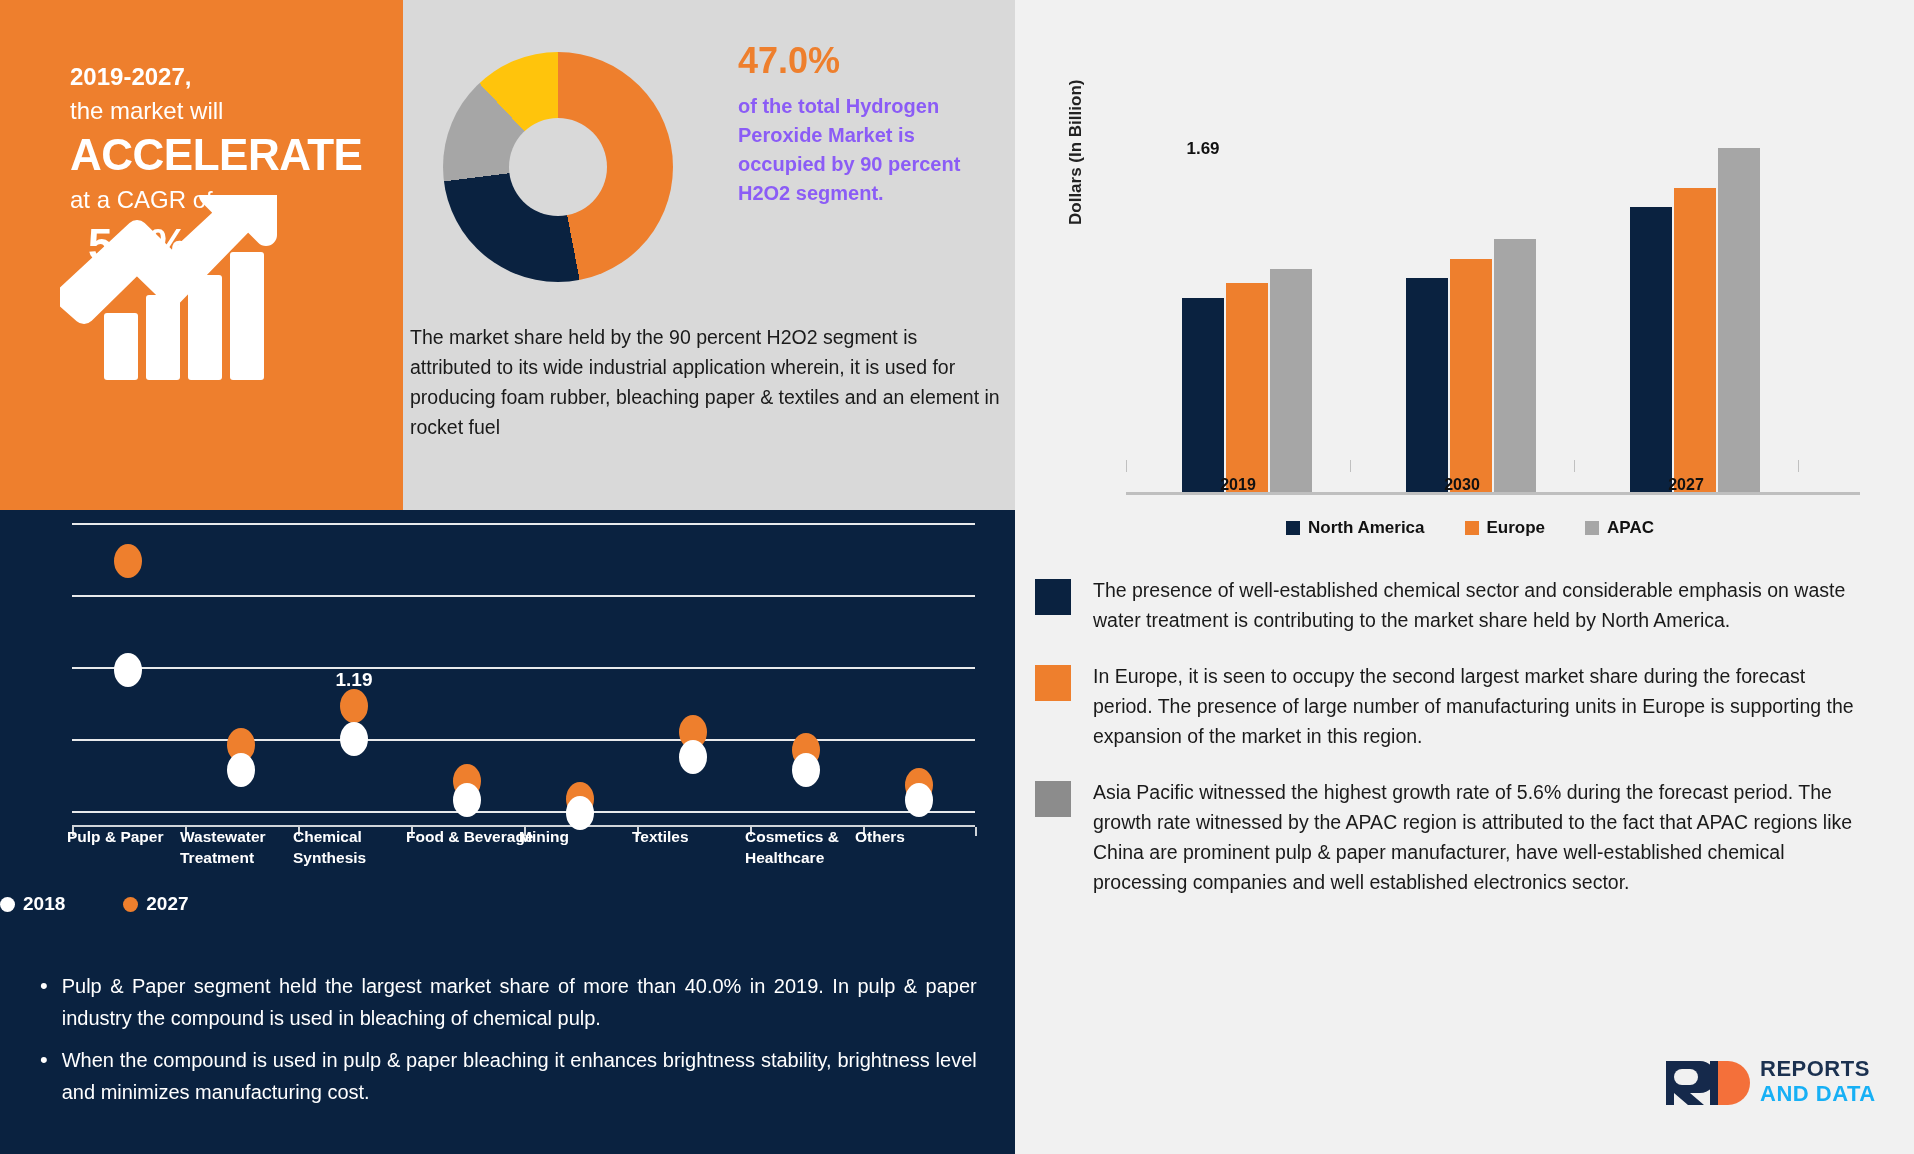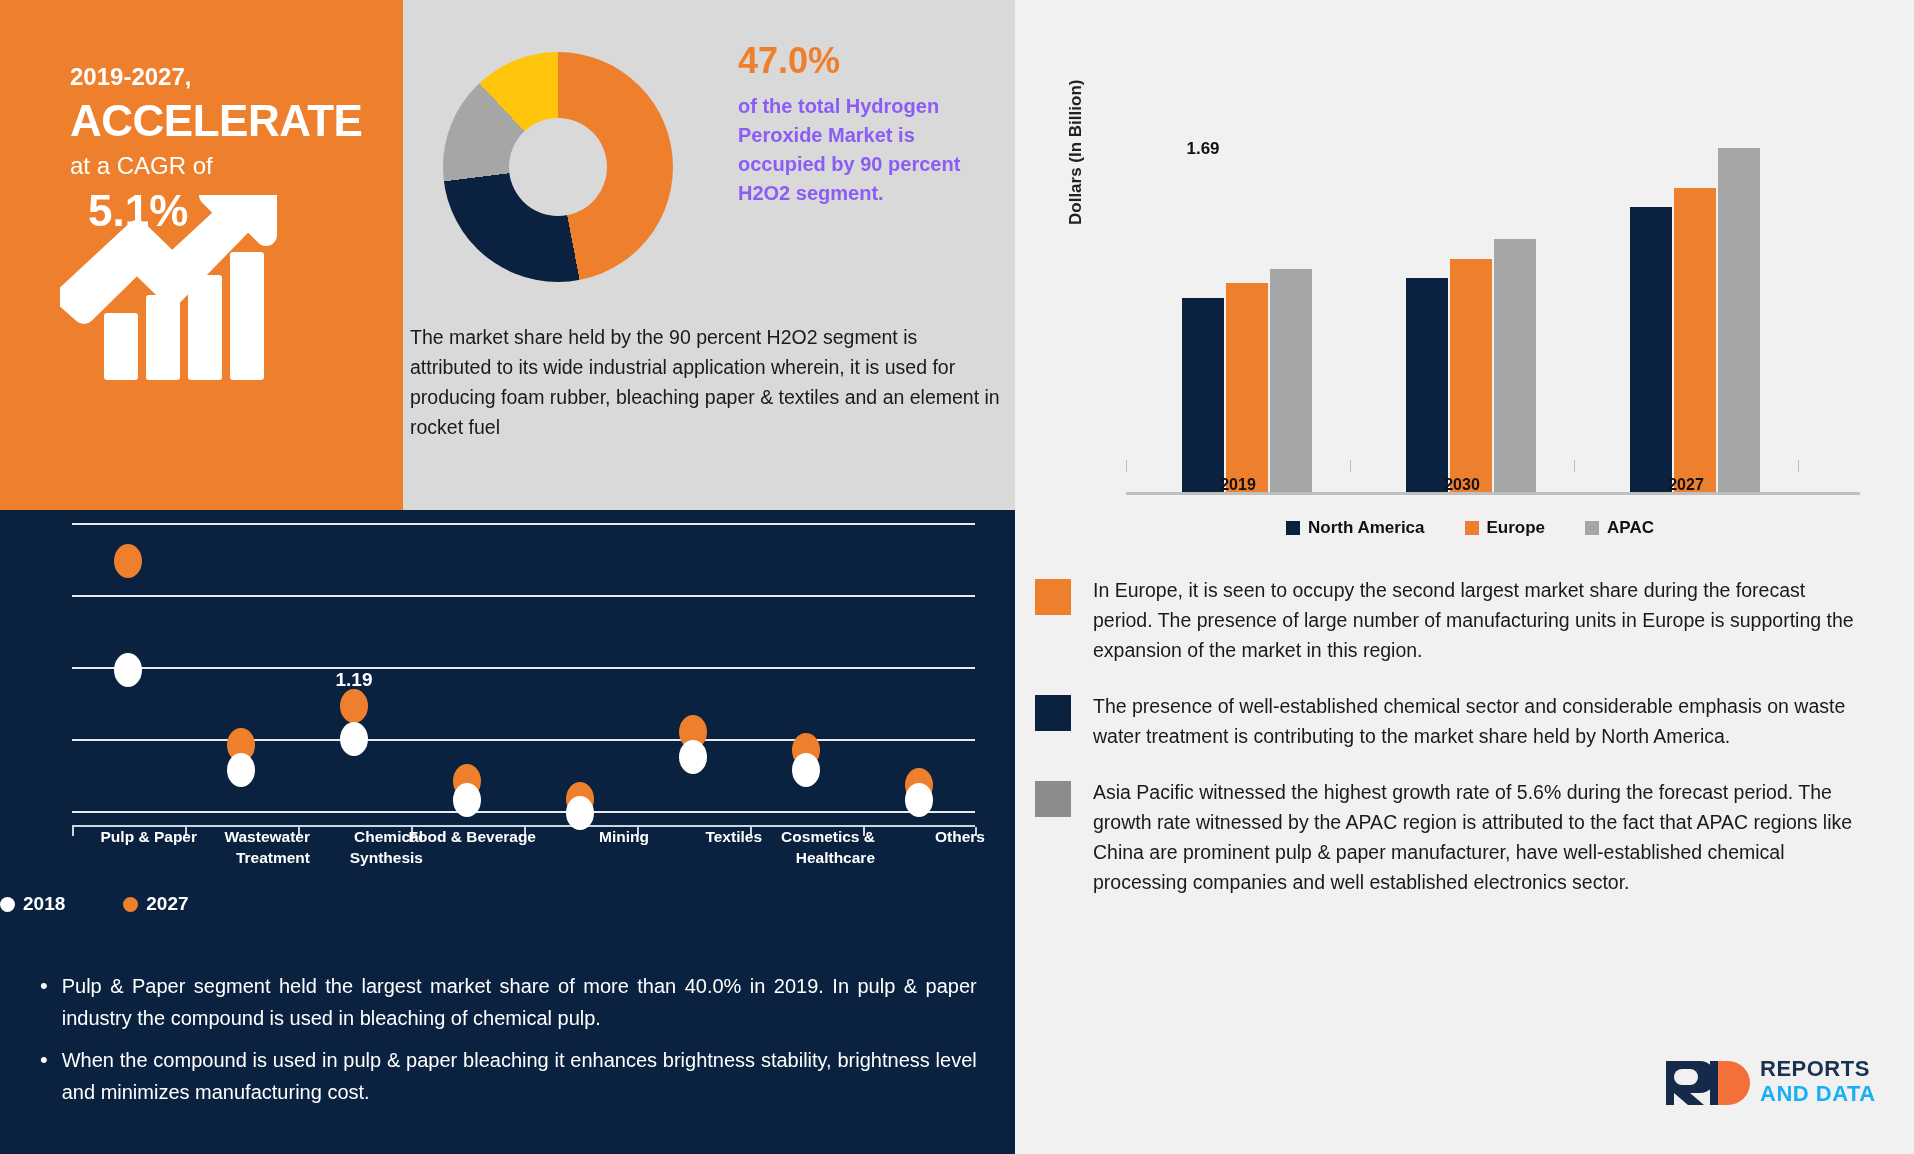--- a/index.html
+++ b/index.html
@@ -65,21 +65,21 @@
   .grid-line{ position:absolute; left:12px; width:903px; height:2px; background:#e8eaec; }
   .axis-base{ position:absolute; left:12px; bottom:0; width:903px; height:2px; background:#cfd4d9; }
   .tick{ position:absolute; bottom:-9px; width:2px; height:9px; background:#cfd4d9; }
   .dot{ position:absolute; width:28px; height:34px; border-radius:50%; transform:translate(-50%,-50%); }
   .dot.y2027{ background:#ee7f2d; }
   .dot.y2018{ background:#ffffff; }
   .dot-label{ position:absolute; color:#fff; font-size:19px; font-weight:700;
     transform:translate(-50%,-50%); white-space:nowrap; }
 
   .cat-labels{ position:absolute; left:60px; top:826px; width:915px; height:60px; }
-  .cat{ position:absolute; text-align:right; color:#fff; font-size:15.5px;
+  .cat{ position:absolute; text-align:left; color:#fff; font-size:15.5px;
     font-weight:700; line-height:21px; transform:translateX(-50%); width:130px; }
 
   .dot-legend{ position:absolute; left:0; top:893px; width:1015px;
     display:flex; justify-content:flex-start; gap:58px; align-items:center; }
   .dl-item{ display:flex; align-items:center; gap:8px; color:#fff;
     font-size:19px; font-weight:700; }
   .dl-bullet{ width:15px; height:15px; border-radius:50%; display:inline-block; }
 
   
   .navy-bullets{ position:absolute; left:40px; top:970px; width:950px; color:#fff; }
@@ -124,20 +124,21 @@
   .logo-r2{ font-size:22px; font-weight:700; color:#17b0f5; letter-spacing:0.5px; }
 </style>
 </head>
 <body>
 
 <div class="canvas">
 
   <div class="panel-orange">
     <div class="acc-wrap">
       <div class="acc-l1">2019-2027,</div>
+      <div class="acc-l2">the market will</div>
       <div class="acc-big">ACCELERATE</div>
       <div class="acc-l3">at a CAGR of</div>
       <div class="acc-cagr">5.1%</div>
     </div>
     <svg class="arrow-icon" viewBox="0 0 240 185">
       <rect x="44" y="118" width="34" height="67" rx="3" fill="#fff"></rect>
       <rect x="86" y="100" width="34" height="85" rx="3" fill="#fff"></rect>
       <rect x="128" y="80" width="34" height="105" rx="3" fill="#fff"></rect>
       <rect x="170" y="57" width="34" height="128" rx="3" fill="#fff"></rect>
       <path d="M24 118 L77 66 L112 100 L188 22 L206 40 L206 0 L150 0 L168 18 L112 70 L77 36 L6 102 Z" fill="#fff" stroke="#fff" stroke-width="22" stroke-linejoin="round" stroke-linecap="round"></path>
@@ -280,26 +281,26 @@
       <span>Europe</span>
     </div>
     <div class="bl-item">
       <span class="bl-sq" style="background:#a6a6a6"></span>
       <span>APAC</span>
     </div>
   </div>
 
   <div class="right-notes">
     <div class="rn-row">
+      <span class="rn-sq" style="background:#0a2240"></span>
+      <span class="rn-text">The presence of well-established chemical sector and considerable emphasis on waste water treatment is contributing to the market share held by North America.</span>
+    </div>
+    <div class="rn-row">
       <span class="rn-sq" style="background:#ee7f2d"></span>
       <span class="rn-text">In Europe, it is seen to occupy the second largest market share during the forecast period. The presence of large number of manufacturing units in Europe is supporting the expansion of the market in this region.</span>
-    </div>
-    <div class="rn-row">
-      <span class="rn-sq" style="background:#0a2240"></span>
-      <span class="rn-text">The presence of well-established chemical sector and considerable emphasis on waste water treatment is contributing to the market share held by North America.</span>
     </div>
     <div class="rn-row">
       <span class="rn-sq" style="background:#8c8c8c"></span>
       <span class="rn-text">Asia Pacific witnessed the highest growth rate of 5.6%  during the forecast period. The growth rate witnessed by the APAC region is attributed to the fact that APAC regions like China are prominent pulp &amp; paper manufacturer, have well-established chemical processing companies and well established electronics sector.</span>
     </div>
   </div>
 
   <svg class="logo" viewBox="0 0 220 56">
     <path d="M6 6 H40 a16 16 0 0 1 0 32 H30 l14 12 H28 L14 38 V50 H6 Z" fill="#15294b"></path>
     <rect x="14" y="14" width="24" height="16" rx="8" fill="#f1f1f1"></rect>

